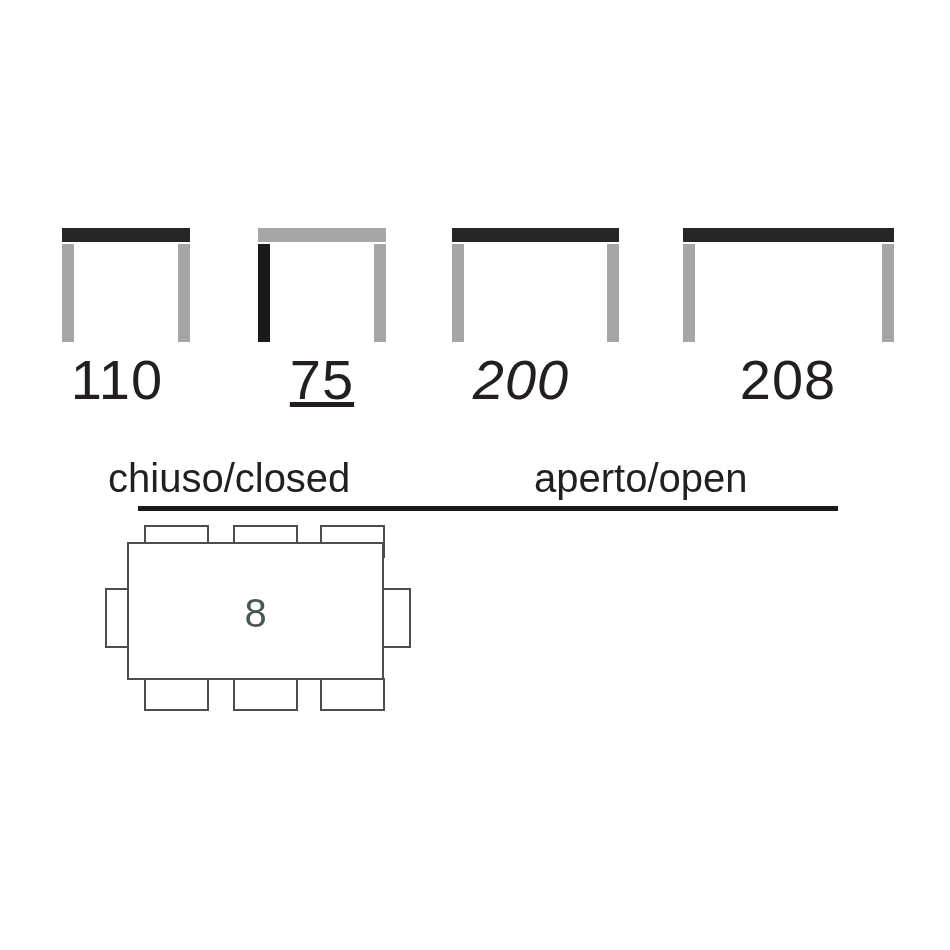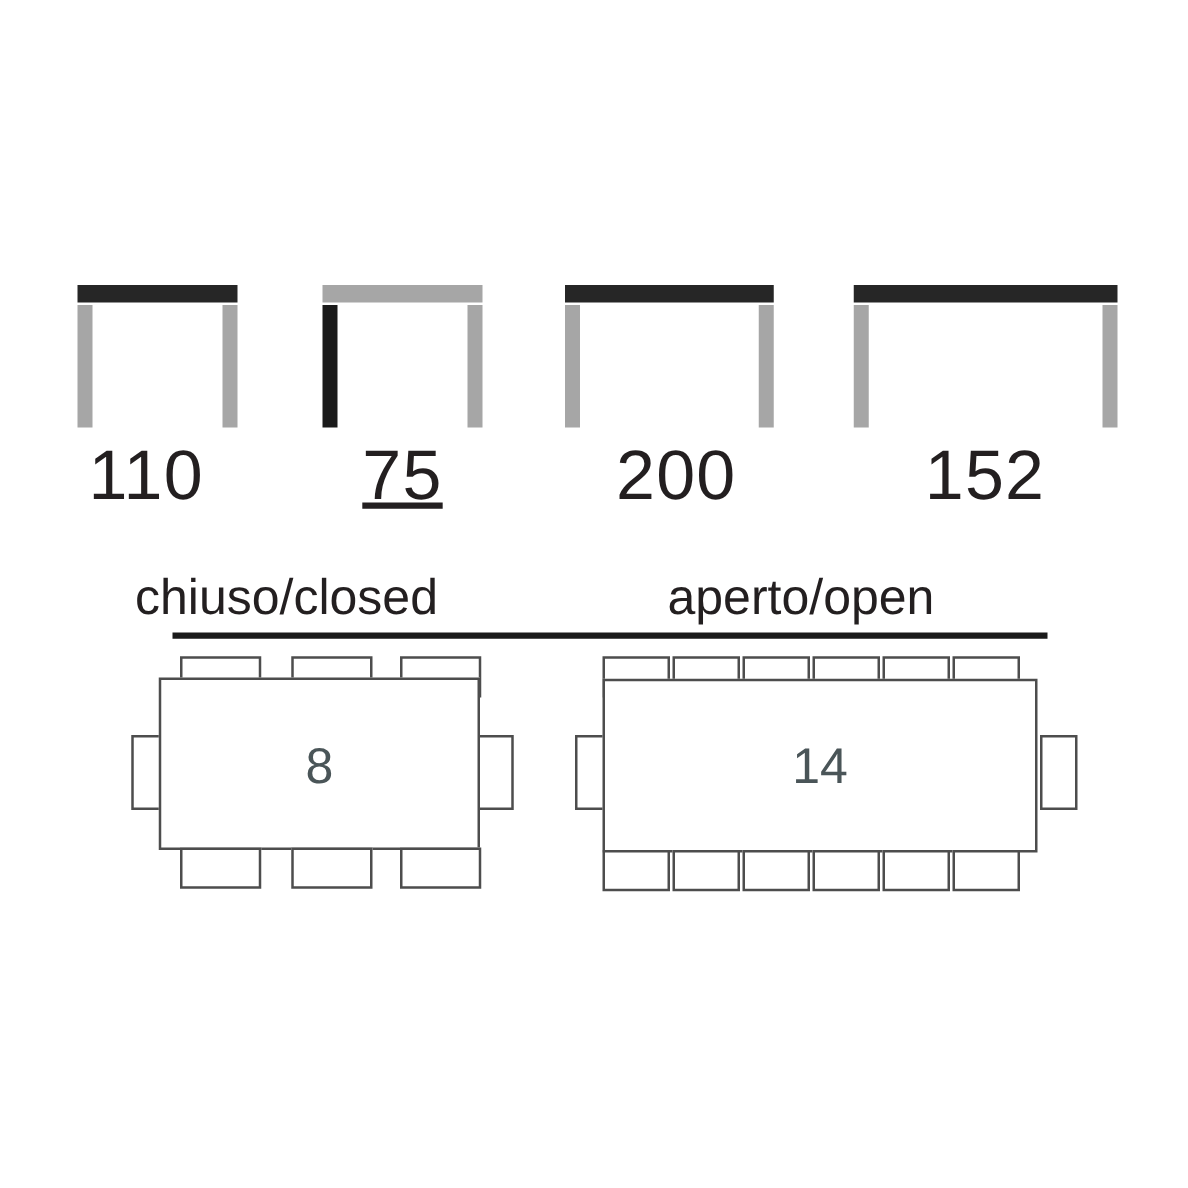--- a/index.html
+++ b/index.html
@@ -127,30 +127,30 @@
     </div>
     <div class="dim-label" style="left:237px; top:352px; width:170px;text-decoration:underline;">75</div>
 
     <div class="dim-item" style="left:452px; top:228px; width:167px; height:114px;">
       <div class="dim-icon" style="width:167px; height:114px;">
         <div class="top-bar" style="width:167px; background:#262626;"></div>
         <div class="leg left" style="background:#a6a6a6;"></div>
         <div class="leg right" style="background:#a6a6a6;"></div>
       </div>
     </div>
-    <div class="dim-label" style="left:456px; top:352px; width:170px;">200</div>
+    <div class="dim-label" style="left:436px; top:352px; width:170px;font-style:italic;">200</div>
 
     <div class="dim-item" style="left:683px; top:228px; width:211px; height:114px;">
       <div class="dim-icon" style="width:211px; height:114px;">
         <div class="top-bar" style="width:211px; background:#262626;"></div>
         <div class="leg left" style="background:#a6a6a6;"></div>
         <div class="leg right" style="background:#a6a6a6;"></div>
       </div>
     </div>
-    <div class="dim-label" style="left:703px; top:352px; width:170px;">152</div>
+    <div class="dim-label" style="left:703px; top:352px; width:170px;">208</div>
   </div>
 
   <div class="caption" style="left:108px; top:458px;text-align:right;">chiuso/closed</div>
   <div class="caption" style="left:534px; top:458px;">aperto/open</div>
 
   <div class="rule" style="left:138px; top:506px; width:700px;"></div>
 
   <div class="plan" style="left:100px; top:515px; width:300px; height:200px;">
 
     <div class="seat" style="left:44px;  top:10px; width:65px; height:33px;"></div>
@@ -163,38 +163,14 @@
 
     <div class="table-body" style="left:27px; top:27px; width:257px; height:138px;"></div>
 
     <div class="seat" style="left:44px;  top:163px; width:65px; height:33px;"></div>
     <div class="seat" style="left:133px; top:163px; width:65px; height:33px;"></div>
     <div class="seat" style="left:220px; top:163px; width:65px; height:33px;"></div>
 
     <div class="seat-count" style="left:0; top:78px; width:311px;">8</div>
   </div>
 
-  <div class="plan" style="left:455px; top:515px; width:400px; height:200px;">
-
-    <div class="seat" style="left:27px;  top:10px; width:54px; height:33px;"></div>
-    <div class="seat" style="left:83px;  top:10px; width:54px; height:33px;"></div>
-    <div class="seat" style="left:139px; top:10px; width:54px; height:33px;"></div>
-    <div class="seat" style="left:195px; top:10px; width:54px; height:33px;"></div>
-    <div class="seat" style="left:251px; top:10px; width:54px; height:33px;"></div>
-    <div class="seat" style="left:307px; top:10px; width:54px; height:33px;"></div>
-
-    <div class="seat" style="left:5px;   top:73px; width:30px; height:60px;"></div>
-
-    <div class="seat" style="left:377px; top:73px; width:30px; height:60px;"></div>
-
-    <div class="table-body" style="left:27px; top:28px; width:348px; height:139px;"></div>
-
-    <div class="seat" style="left:27px;  top:165px; width:54px; height:33px;"></div>
-    <div class="seat" style="left:83px;  top:165px; width:54px; height:33px;"></div>
-    <div class="seat" style="left:139px; top:165px; width:54px; height:33px;"></div>
-    <div class="seat" style="left:195px; top:165px; width:54px; height:33px;"></div>
-    <div class="seat" style="left:251px; top:165px; width:54px; height:33px;"></div>
-    <div class="seat" style="left:307px; top:165px; width:54px; height:33px;"></div>
-
-    <div class="seat-count" style="left:0; top:78px; width:402px;">14</div>
-  </div>
 
 </div>
 
 </body></html>

